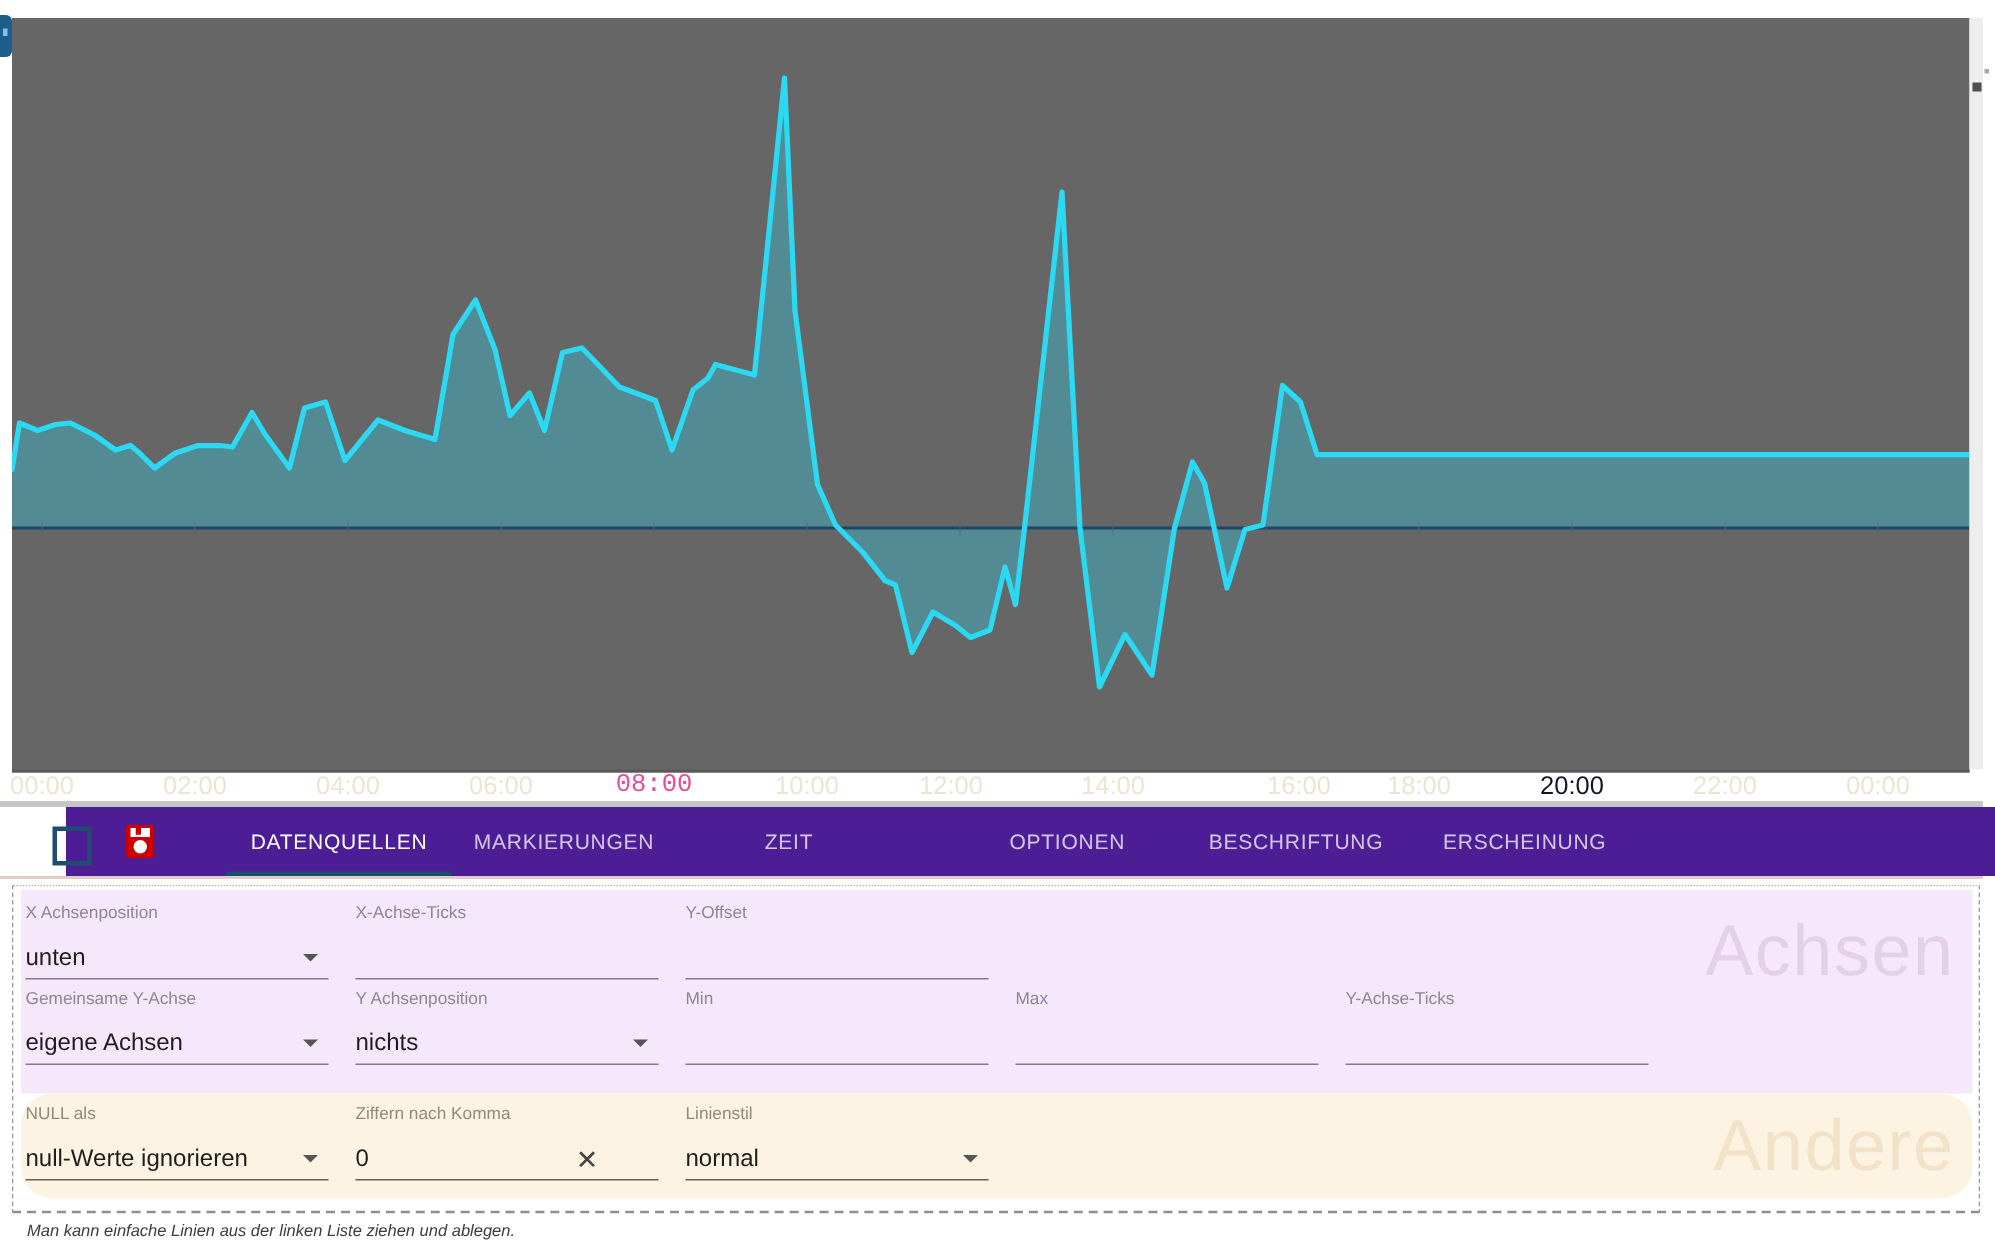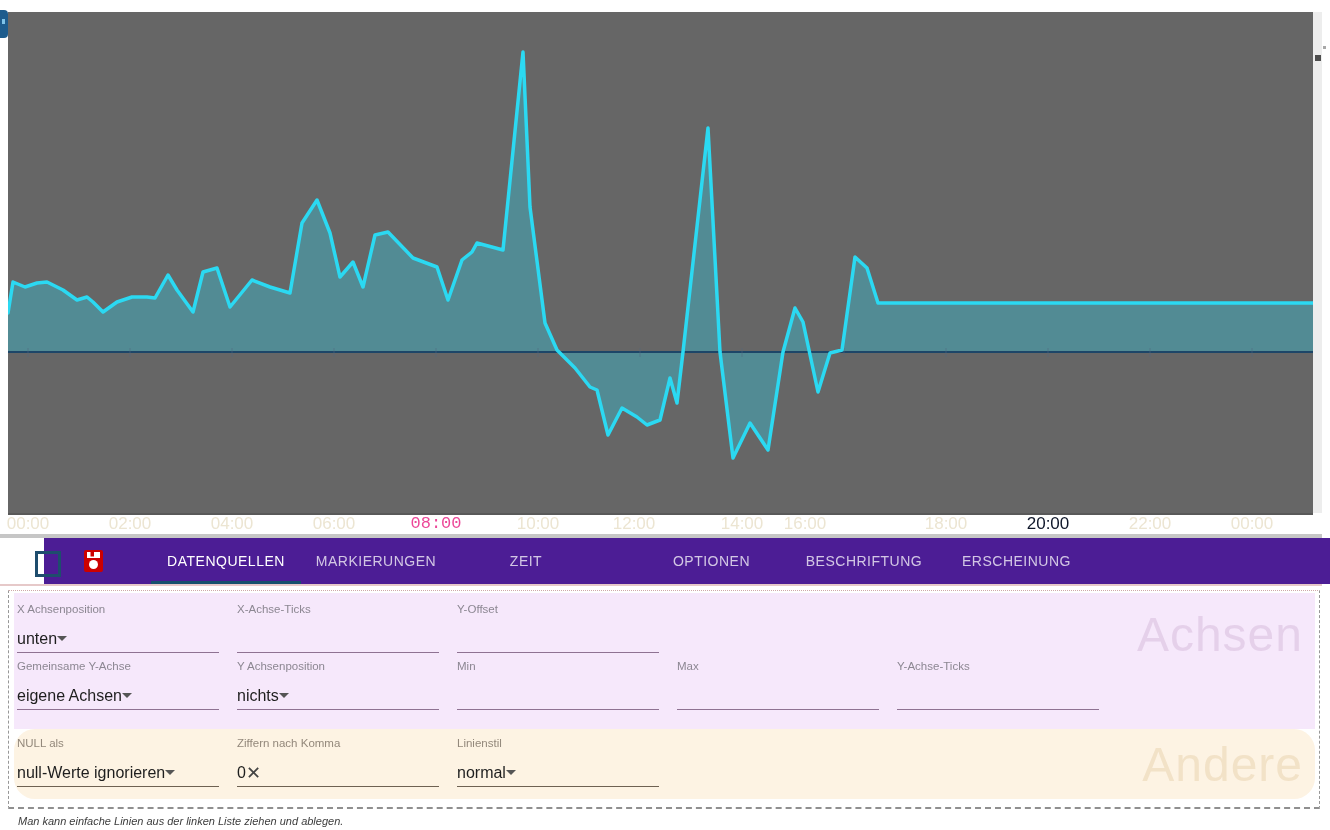--- a/index.html
+++ b/index.html
@@ -35,21 +35,21 @@
     border-left:1px dashed #979797;border-right:1px dashed #979797;
     border-bottom:2px dashed #8f8f8f;border-top:1px dotted #cfa9a9;}
   .section{position:relative;margin-left:5px;width:1301px;box-sizing:border-box;padding:10px 0 0 3px;}
   .section-achsen{margin-top:2px;height:136px;background:#f6e8fb;}
   .section-andere{height:70px;background:#fdf3e3;padding-top:8px;border-radius:21px;}
   .frow{display:flex;}
   .frow + .frow{margin-top:7px;}
   .field{width:202px;margin-right:18px;flex:none;}
   .f-label{font-size:11.5px;color:#8c8792;height:15px;}
   .section-andere .f-label{color:#93887b;}
-  .f-control{margin-top:7px;height:27px;display:flex;align-items:center;
+  .f-control{margin-top:7px;height:27px;display:flex;align-items:center;justify-content:space-between;
              border-bottom:1px solid #8f7292;}
   .section-andere .f-control{border-bottom:1px solid #6e6152;}
   .f-value{font-size:16px;color:#1e1e1e;white-space:nowrap;}
   .arrow-down-icon{width:0;height:0;border-left:5px solid transparent;border-right:5px solid transparent;
                    border-top:5px solid #555;margin-right:7px;}
   .clear-x{font-size:18px;color:#444;margin-right:40px;cursor:pointer;line-height:1;}
   .watermark{position:absolute;right:12px;font-size:48px;letter-spacing:1px;pointer-events:none;}
   .wm-achsen{top:14px;color:rgba(140,90,150,.16);}
   .wm-andere{top:8px;color:rgba(185,135,55,.16);}
   .hint{left:18px;top:815px;font-size:11px;font-style:italic;color:#3c3c3c;}
@@ -90,21 +90,21 @@
 
 <div class="abs xaxis" id="xaxis">
     <span style="left: 2px; color: rgb(236, 229, 210);">00:00</span>
     <span style="left: 104px; color: rgb(236, 229, 210);">02:00</span>
     <span style="left: 206px; color: rgb(236, 229, 210);">04:00</span>
     <span style="left: 308px; color: rgb(236, 229, 210);">06:00</span>
     <span style="left: 410px; color: #ec4899; font-family: Liberation Mono, monospace;">08:00</span>
     <span style="left: 512px; color: rgb(236, 229, 210);">10:00</span>
     <span style="left: 608px; color: rgb(236, 229, 210);">12:00</span>
     <span style="left: 716px; color: rgb(236, 229, 210);">14:00</span>
-    <span style="left: 779px; color: rgb(236, 229, 210);">16:00</span>
+    <span style="left: 840px; color: rgb(236, 229, 210);">16:00</span>
     <span style="left: 920px; color: rgb(236, 229, 210);">18:00</span>
     <span style="left: 1022px; color: #0f172a;">20:00</span>
     <span style="left: 1124px; color: rgb(236, 229, 210);">22:00</span>
     <span style="left: 1226px; color: rgb(236, 229, 210);">00:00</span>
   </div>
 <div class="abs gray-band"></div>
 
 <div class="abs toolbar">
   <div class="chk"></div>
   <div class="save-btn">

